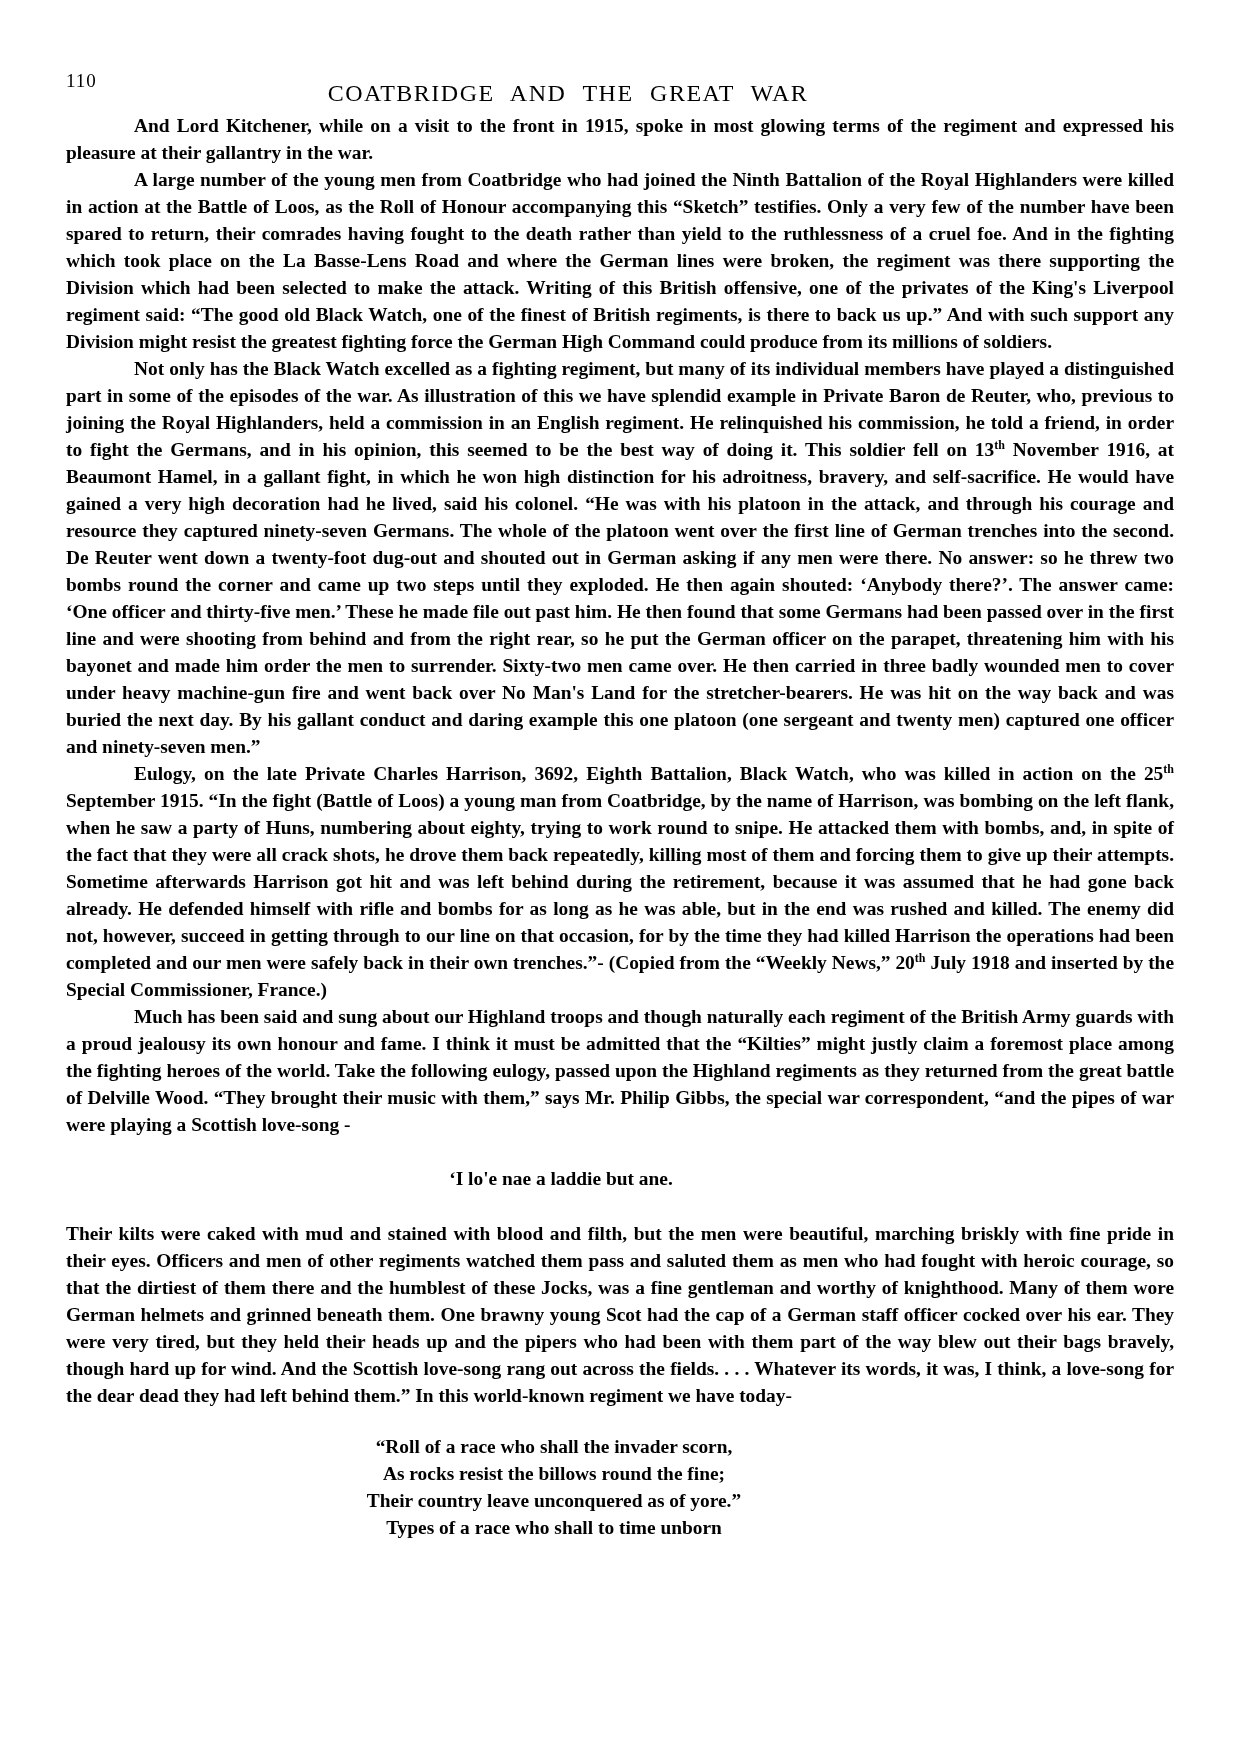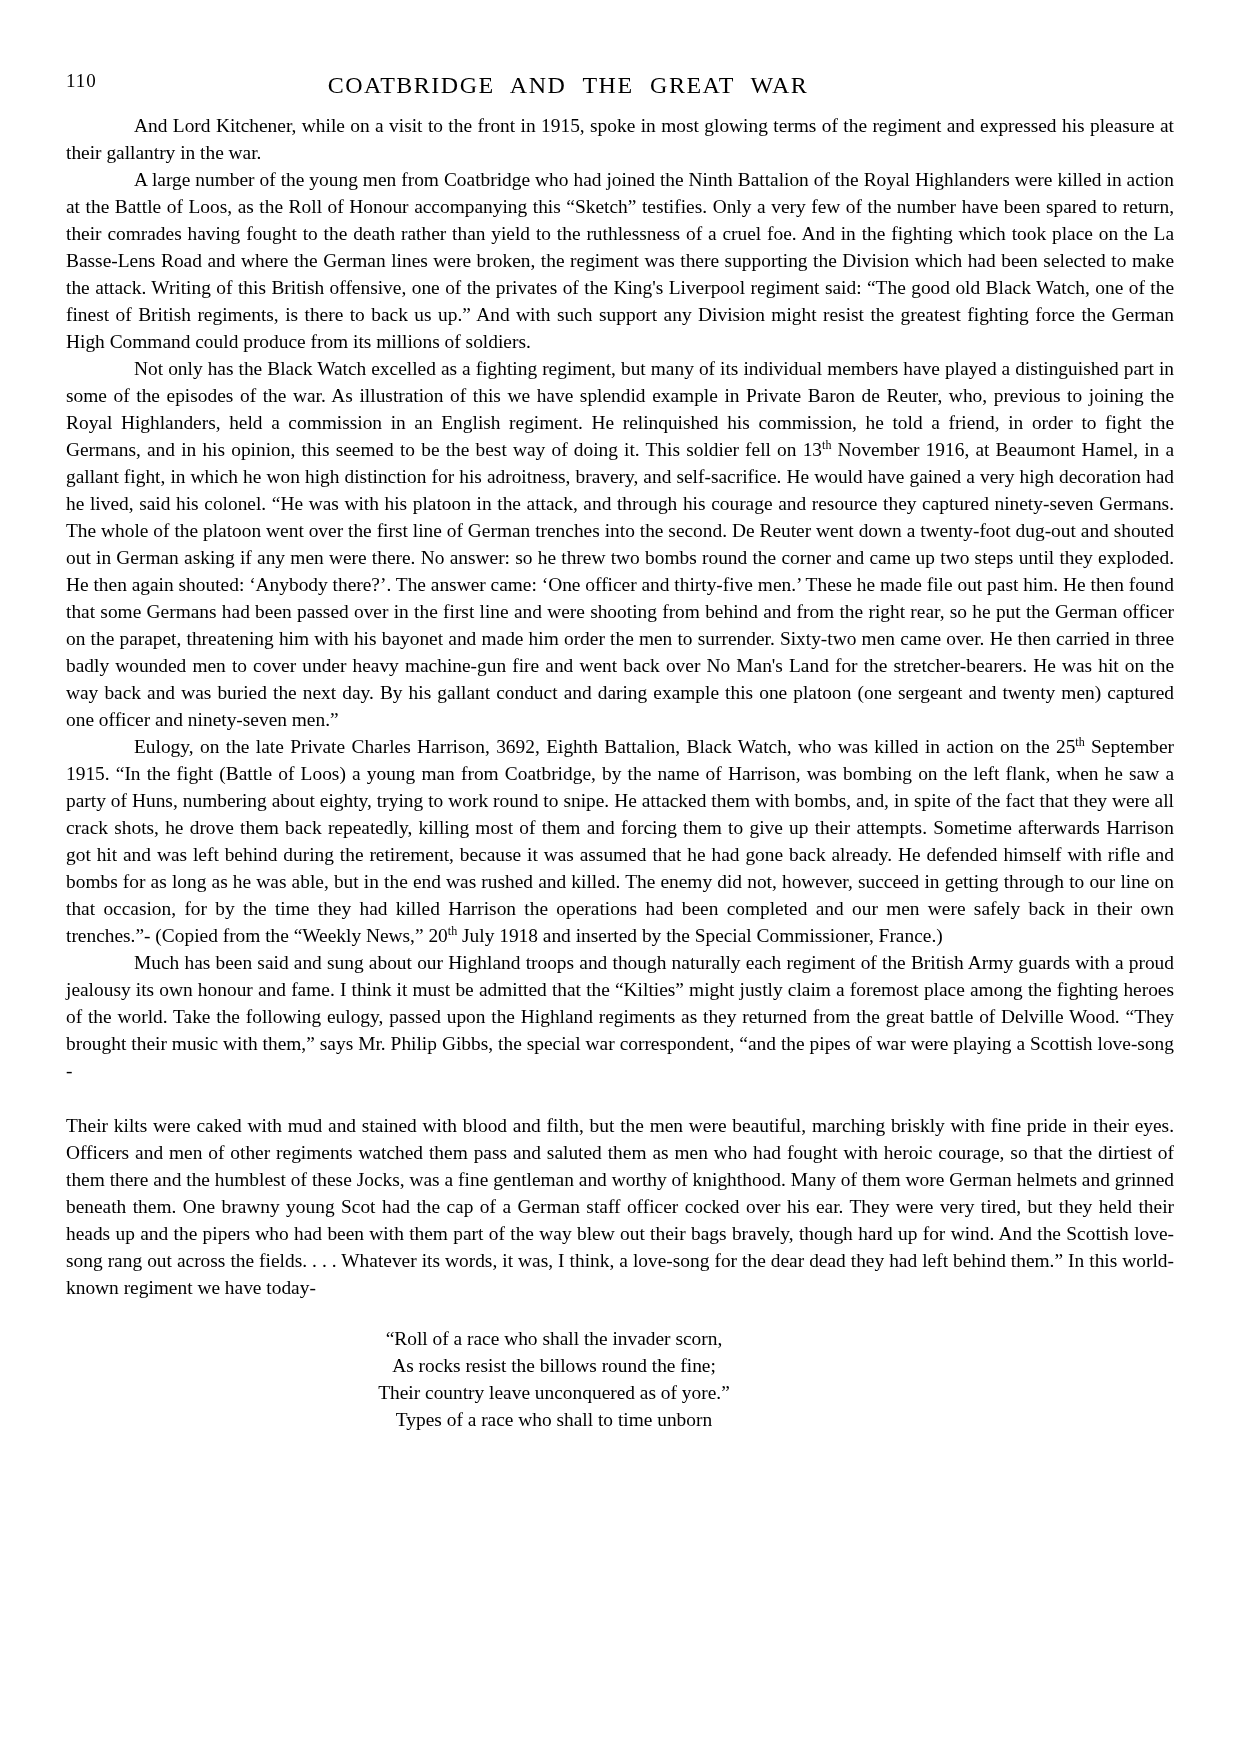--- a/index.html
+++ b/index.html
@@ -27,37 +27,38 @@
   .page-number {
     position: absolute;
     left: 66px;
     top: 6px;
     font-size: 19px;
     letter-spacing: 1px;
   }
   .page-title {
     position: absolute;
     left: 568px;
-    top: 8px;
+    top: 16px;
     transform: translateX(-50%);
     margin: 0;
     font-size: 24px;
     font-weight: normal;
     letter-spacing: 1.5px;
     word-spacing: 9px;
     white-space: nowrap;
   }
   .page-body {
     position: absolute;
     top: 112px;
     left: 66px;
     width: 1108px;
     font-size: 19.4px;
     line-height: 27px;
     text-align: justify;
+    font-weight: bold;
   }
   .para {
     margin: 0;
     text-align: justify;
   }
   .para.indent {
     text-indent: 68px;
   }
   .para sup {
     font-size: 0.62em;
@@ -85,20 +86,21 @@
     <span class="page-number">110</span>
     <h1 class="page-title">COATBRIDGE AND THE GREAT WAR</h1>
   </div>
   <div class="page-body" id="page-body">
       <p class="para indent"><span>And Lord Kitchener, while on a visit to the front in 1915, spoke in most glowing terms of the regiment and expressed his pleasure at their gallantry in the war.</span></p>
       <p class="para indent"><span>A large number of the young men from Coatbridge who had joined the Ninth Battalion of the Royal Highlanders were killed in action at the Battle of Loos, as the Roll of Honour accompanying this “Sketch” testifies.  Only a very few of the number have been spared to return, their comrades having fought to the death rather than yield to the ruthlessness of a cruel foe.  And in the fighting which took place on the La Basse-Lens Road and where the German lines were broken, the regiment was there supporting the Division which had been selected to make the attack.  Writing of this British offensive, one of the privates of the King's Liverpool regiment said: “The good old Black Watch, one of the finest of British regiments, is there to back us up.”  And with such support any Division might resist the greatest fighting force the German High Command could produce from its millions of soldiers.</span></p>
       <p class="para indent"><span>Not only has the Black Watch excelled as a fighting regiment, but many of its individual members have played a distinguished part in some of the episodes of the war.  As illustration of this we have splendid example in Private Baron de Reuter, who, previous to joining the Royal Highlanders, held a commission in an English regiment.  He relinquished his commission, he told a friend, in order to fight the Germans, and in his opinion, this seemed to be the best way of doing it.  This soldier fell on 13</span><sup>th</sup><span> November 1916, at Beaumont Hamel, in a gallant fight, in which he won high distinction for his adroitness, bravery, and self-sacrifice.  He would have gained a very high decoration had he lived, said his colonel.  “He was with his platoon in the attack, and through his courage and resource they captured ninety-seven Germans.  The whole of the platoon went over the first line of German trenches into the second.  De Reuter went down a twenty-foot dug-out and shouted out in German asking if any men were there.  No answer: so he threw two bombs round the corner and came up two steps until they exploded.  He then again shouted: ‘Anybody there?’.  The answer came: ‘One officer and thirty-five men.’  These he made file out past him.  He then found that some Germans had been passed over in the first line and were shooting from behind and from the right rear, so he put the German officer on the parapet, threatening him with his bayonet and made him order the men to surrender.  Sixty-two men came over.  He then carried in three badly wounded men to cover under heavy machine-gun fire and went back over No Man's Land for the stretcher-bearers.  He was hit on the way back and was buried the next day.  By his gallant conduct and daring example this one platoon (one sergeant and twenty men) captured one officer and ninety-seven men.”</span></p>
       <p class="para indent"><span>Eulogy, on the late Private Charles Harrison, 3692, Eighth Battalion, Black Watch, who was killed in action on the 25</span><sup>th</sup><span> September 1915.  “In the fight (Battle of Loos) a young man from Coatbridge, by the name of Harrison, was bombing on the left flank, when he saw a party of Huns, numbering about eighty, trying to work round to snipe.  He attacked them with bombs, and, in spite of the fact that they were all crack shots, he drove them back repeatedly, killing most of them and forcing them to give up their attempts.  Sometime afterwards Harrison got hit and was left behind during the retirement, because it was assumed that he had gone back already.  He defended himself with rifle and bombs for as long as he was able, but in the end was rushed and killed.  The enemy did not, however, succeed in getting through to our line on that occasion, for by the time they had killed Harrison the operations had been completed and our men were safely back in their own trenches.”- (Copied from the “Weekly News,” 20</span><sup>th</sup><span> July 1918 and inserted by the Special Commissioner, France.)</span></p>
       <p class="para indent"><span>Much has been said and sung about our Highland troops and though naturally each regiment of the British Army guards with a proud jealousy its own honour and fame.  I think it must be admitted that the “Kilties” might justly claim a foremost place among the fighting heroes of the world.  Take the following eulogy, passed upon the Highland regiments as they returned from the great battle of Delville Wood.  “They brought their music with them,” says Mr. Philip Gibbs, the special war correspondent, “and the pipes of war were playing a Scottish love-song -</span></p>
       <div class="verse verse-love-song">
+        <div class="verse-line">‘I lo'e nae a laddie but ane.</div>
       </div>
       <p class="para"><span>Their kilts were caked with mud and stained with blood and filth, but the men were beautiful, marching briskly with fine pride in their eyes.  Officers and men of other regiments watched them pass and saluted them as men who had fought with heroic courage, so that the dirtiest of them there and the humblest of these Jocks, was a fine gentleman and worthy of knighthood.  Many of them wore German helmets and grinned beneath them.  One brawny young Scot had the cap of a German staff officer cocked over his ear.  They were very tired, but they held their heads up and the pipers who had been with them part of the way blew out their bags bravely, though hard up for wind.  And the Scottish love-song rang out across the fields. . . .  Whatever its words, it was, I think, a love-song for the dear dead they had left behind them.”  In this world-known regiment we have today-</span></p>
       <div class="verse verse-types-of-a-race">
         <div class="verse-line">“Roll of a race who shall the invader scorn,</div>
         <div class="verse-line">As rocks resist the billows round the fine;</div>
         <div class="verse-line">Their country leave unconquered as of yore.”</div>
         <div class="verse-line">Types of a race who shall to time unborn</div>
       </div>
     </div>
 </div>

